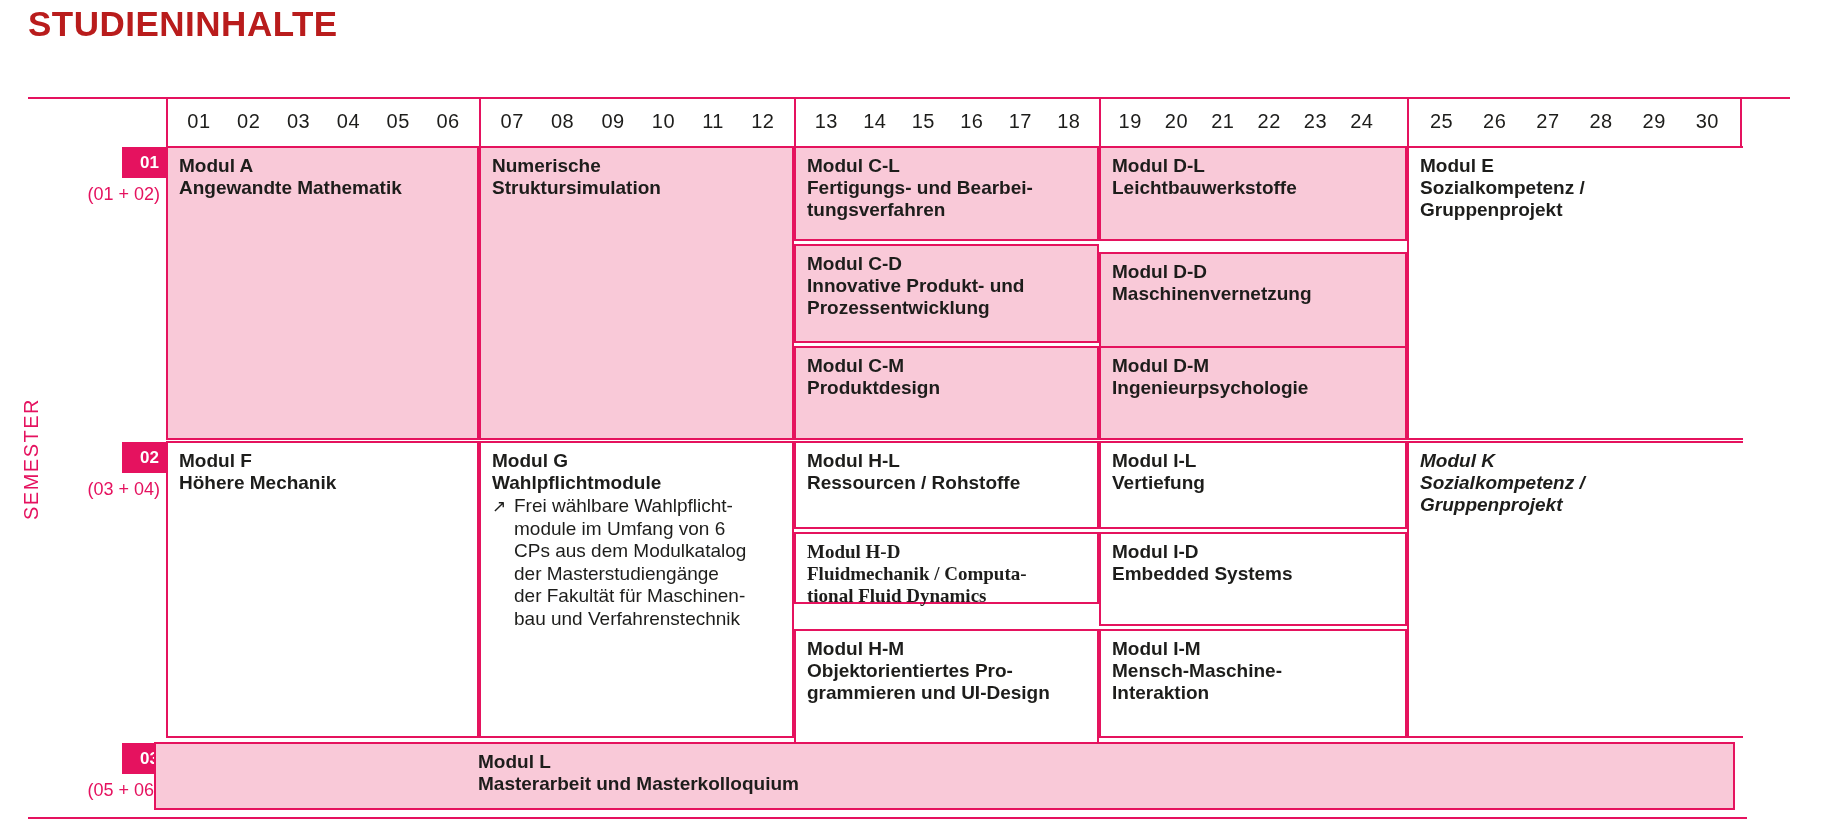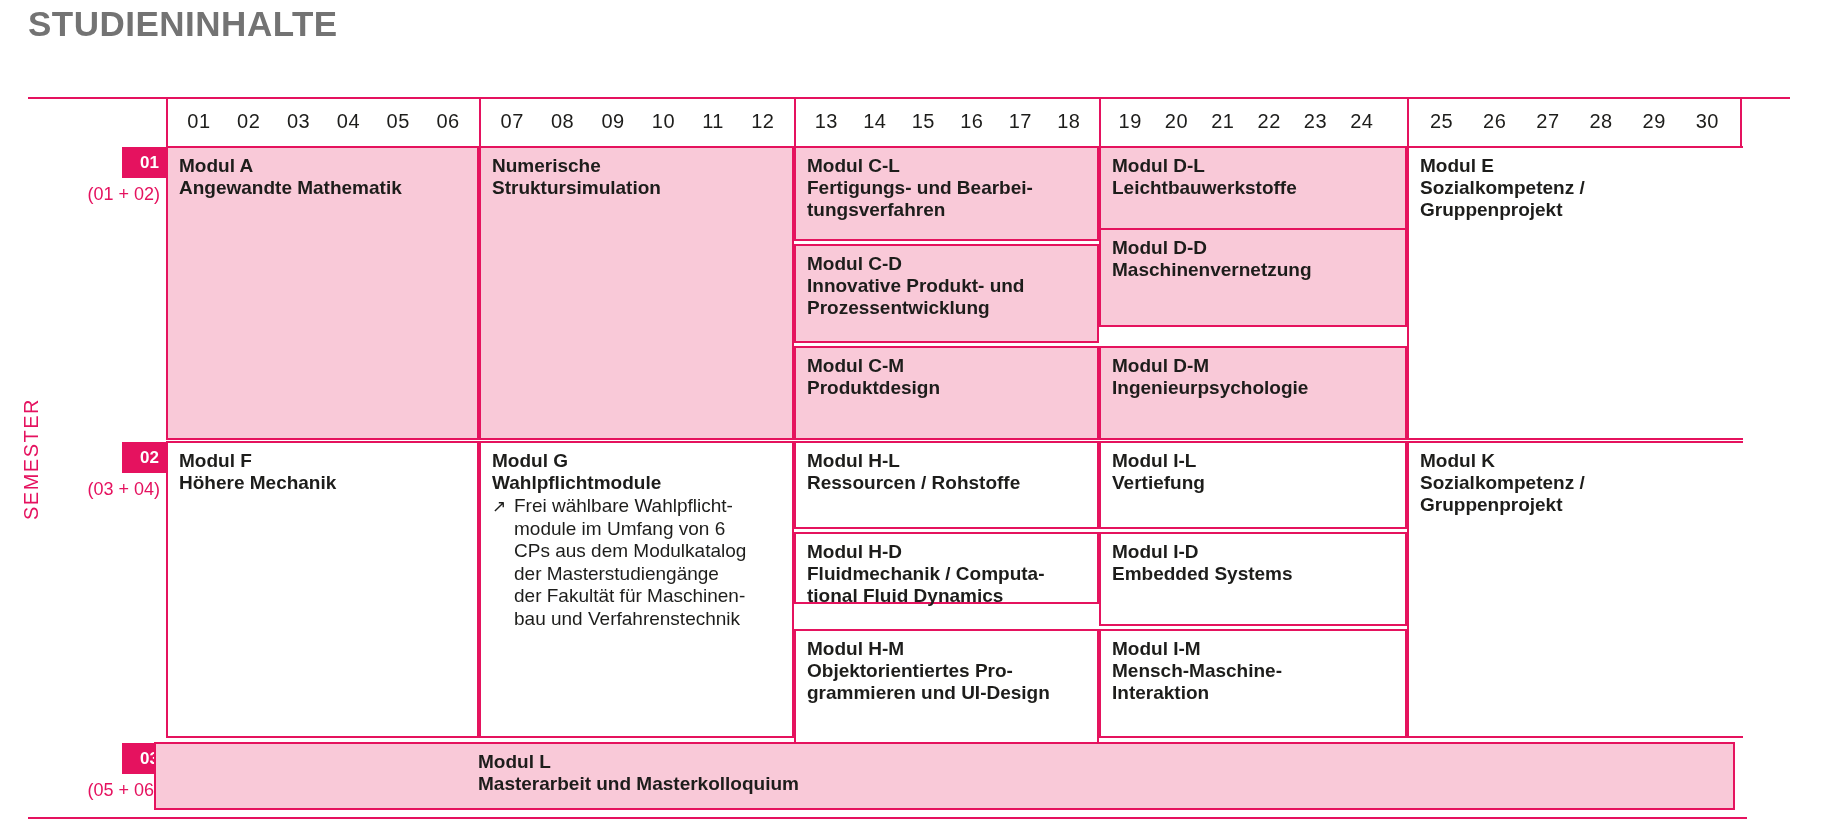--- a/index.html
+++ b/index.html
@@ -6,21 +6,21 @@
   body{
     width:1823px;height:832px;position:relative;overflow:hidden;
     font-family:"Liberation Sans","DejaVu Sans",sans-serif;
     color:#1d1d1b;
   }
   .abs{position:absolute;}
   
   .page-title{
     left:28px;top:4px;
     font-size:35px;font-weight:bold;letter-spacing:.5px;
-    color:#737373;
+    color:#b91c1c;
   }
   
   .hline{background:#e5125f;height:2px;}
   .vline{background:#e5125f;width:2px;}
   
   .hgroup{
     top:97px;height:49px;
     border-left:2px solid #e5125f;
     display:flex;align-items:center;justify-content:space-around;
     padding:0 6px;box-sizing:border-box;
@@ -144,21 +144,21 @@
 Prozessentwicklung</div>
 </div>
 <div class="abs cell pink" style="left:794px;top:346px;width:305px;height:94px;">
   <div class="code">Modul C-M</div>
   <div class="mtitle">Produktdesign</div>
 </div>
 <div class="abs cell pink" style="left:1099px;top:146px;width:308px;height:95px;">
   <div class="code">Modul D-L</div>
   <div class="mtitle">Leichtbauwerkstoffe</div>
 </div>
-<div class="abs cell pink" style="left:1099px;top:228px;width:308px;height:99px;">
+<div class="abs cell pink" style="left:1099px;top:252px;width:308px;height:99px;">
   <div class="code">Modul D-D</div>
   <div class="mtitle">Maschinenvernetzung</div>
 </div>
 <div class="abs cell pink" style="left:1099px;top:346px;width:308px;height:94px;">
   <div class="code">Modul D-M</div>
   <div class="mtitle">Ingenieurpsychologie</div>
 </div>
 <div class="abs cell no-right" style="left:1407px;top:146px;width:336px;height:294px;">
   <div class="code">Modul E</div>
   <div class="mtitle">Sozialkompetenz /
@@ -179,21 +179,21 @@
 CPs aus dem Modulkatalog
 der Masterstudiengänge
 der Fakultät für Maschinen-
 bau und Verfahrenstechnik</span>
   </div>
 </div>
 <div class="abs cell" style="left:794px;top:441px;width:305px;height:88px;">
   <div class="code">Modul H-L</div>
   <div class="mtitle">Ressourcen / Rohstoffe</div>
 </div>
-<div class="abs cell" style="left:794px;top:532px;width:305px;height:72px;">
+<div class="abs cell" style="left:794px;top:532px;width:305px;height:72px;font-family:Liberation Serif, serif;">
   <div class="code">Modul H-D</div>
   <div class="mtitle">Fluidmechanik / Computa-
 tional Fluid Dynamics</div>
 </div>
 <div class="abs cell" style="left:794px;top:629px;width:305px;height:131px;">
   <div class="code">Modul H-M</div>
   <div class="mtitle">Objektorientiertes Pro-
 grammieren und UI-Design</div>
 </div>
 <div class="abs cell" style="left:1099px;top:441px;width:308px;height:88px;">
@@ -202,21 +202,21 @@
 </div>
 <div class="abs cell" style="left:1099px;top:532px;width:308px;height:94px;">
   <div class="code">Modul I-D</div>
   <div class="mtitle">Embedded Systems</div>
 </div>
 <div class="abs cell" style="left:1099px;top:629px;width:308px;height:109px;">
   <div class="code">Modul I-M</div>
   <div class="mtitle">Mensch-Maschine-
 Interaktion</div>
 </div>
-<div class="abs cell no-right" style="left:1407px;top:441px;width:336px;height:297px;">
+<div class="abs cell no-right" style="left:1407px;top:441px;width:336px;height:297px;font-style:italic;">
   <div class="code">Modul K</div>
   <div class="mtitle">Sozialkompetenz /
 Gruppenprojekt</div>
 </div>
 
 <div class="abs cell pink cell-l" style="left:154px;top:742px;width:1581px;height:68px;">
   <div class="code">Modul L</div>
   <div class="mtitle">Masterarbeit und Masterkolloquium</div>
 </div>
 

